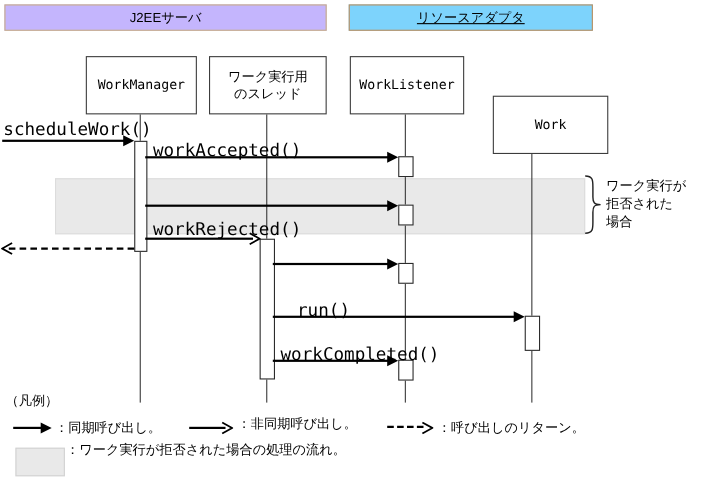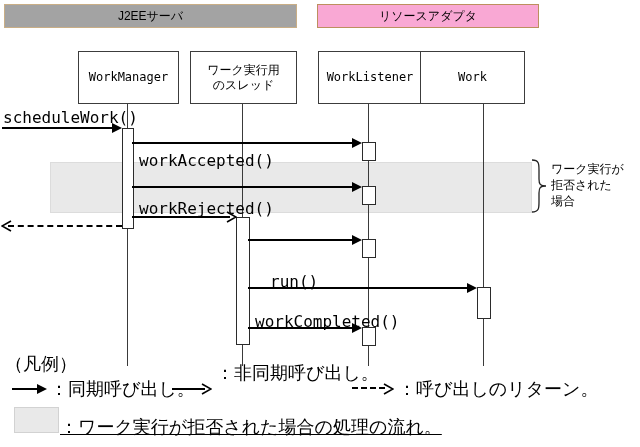--- a/index.html
+++ b/index.html
@@ -16,57 +16,57 @@
   .band{position:absolute;left:50px;top:162px;width:480px;height:49px;border:1px solid #dcdcdc;z-index:1;}
   .act{position:absolute;background:#fff;border:1.2px solid #2b2b2b;z-index:3;}
   .shaft{position:absolute;height:2px;background:#000;z-index:4;}
   .shaft-dashed{position:absolute;height:0;border-top:2px dashed #000;z-index:4;}
   .head-right{position:absolute;width:0;height:0;border-left:10px solid #000;
               border-top:5px solid transparent;border-bottom:5px solid transparent;z-index:4;}
   .openhead{position:absolute;z-index:4;}
   .msg-label{position:absolute;font-size:16px;line-height:13px;z-index:5;
              font-family:"DejaVu Sans Mono","Liberation Mono",monospace;}
   .note-text{position:absolute;font-size:12px;line-height:16px;white-space:pre-line;z-index:5;}
-  .legend-text{position:absolute;font-size:18px;line-height:14px;z-index:5;}
+  .legend-text{position:absolute;font-size:12px;line-height:14px;z-index:5;}
   .swatch{position:absolute;left:14px;top:407px;width:43px;height:24px;border:1px solid #d2d2d2;z-index:1;}
 </style>
 </head>
 <body>
 
 <div class="canvas">
 
-  <div class="group-header" style="left: 4px; width: 291px; background: #a3a3a3; border-color: rgb(201, 174, 134);">J2EEサーバ</div>
-  <div class="group-header" style="left: 317px; width: 220px; background: #f9a8d4; border-color: rgb(189, 143, 94);">リソースアダプタ</div>
+  <div class="group-header" style="left: 4px; width: 291px; background: #c4b5fd; border-color: rgb(201, 174, 134);">J2EEサーバ</div>
+  <div class="group-header" style="left: 317px; width: 220px; background: #7dd3fc; border-color: rgb(189, 143, 94); text-decoration: underline;">リソースアダプタ</div>
 
   <div class="lifeline" style="left:127px;"></div>
   <div class="lifeline" style="left:242px;"></div>
   <div class="lifeline" style="left:368px;"></div>
   <div class="lifeline" style="left:483px;"></div>
 
   <div class="band" style="z-index: 1; background: rgb(233, 233, 233);"></div>
 
   <div class="pbox mono" style="left:78px;width:99px;">WorkManager</div>
   <div class="pbox mono" style="left:318px;width:102px;">WorkListener</div>
   <div class="pbox" style="left:190px;width:105px;">ワーク実行用
 のスレッド</div>
-  <div class="pbox mono" style="left:420px;width:103px;">Work</div>
+  <div class="pbox mono" style="left:448px;width:103px;margin-top:36px;">Work</div>
 
   <div class="act" style="left:122px;top:128px;width:10px;height:99px;"></div>
   <div class="act" style="left:236px;top:217px;width:12px;height:126px;"></div>
   <div class="act" style="left:362px;top:142px;width:12px;height:17px;"></div>
   <div class="act" style="left:362px;top:186px;width:12px;height:17px;"></div>
   <div class="act" style="left:362px;top:239px;width:12px;height:17px;"></div>
   <div class="act" style="left:362px;top:327px;width:12px;height:17px;"></div>
   <div class="act" style="left:477px;top:287px;width:12px;height:30px;"></div>
 
   <div class="msg-label" style="left:3px;top:111px;">scheduleWork()</div>
   <div class="shaft" style="left:2px;top:127px;width:112px;"></div>
   <div class="head-right" style="left:112px;top:123px;"></div>
 
-  <div class="msg-label" style="left:139px;top:130px;margin-top:24px;">workAccepted()</div>
+  <div class="msg-label" style="left:139px;top:130px;">workAccepted()</div>
   <div class="shaft" style="left:132px;top:142px;width:221px;"></div>
   <div class="head-right" style="left:352px;top:138px;"></div>
 
   <div class="msg-label" style="left:139px;top:174px;margin-top:28px;">workRejected()</div>
   <div class="shaft" style="left:132px;top:186px;width:221px;"></div>
   <div class="head-right" style="left:352px;top:182px;"></div>
 
   <div class="shaft" style="left:132px;top:216px;width:98px;"></div>
   <svg class="openhead" style="left:225px;top:211px;" width="12" height="12">
     <polyline points="2,1 11,6 2,11" fill="none" stroke="#000" stroke-width="1.6"></polyline>
@@ -98,24 +98,24 @@
   <div class="legend-text" style="left:5px;top:357px;">（凡例）</div>
 
   <div class="shaft" style="left:12px;top:388px;width:26px;"></div>
   <div class="head-right" style="left:37px;top:384px;"></div>
   <div class="legend-text" style="left:50px;top:382px;">：同期呼び出し。</div>
 
   <div class="shaft" style="left:172px;top:388px;width:33px;"></div>
   <svg class="openhead" style="left:200px;top:383px;" width="12" height="12">
     <polyline points="2,1 11,6 2,11" fill="none" stroke="#000" stroke-width="1.6"></polyline>
   </svg>
-  <div class="legend-text" style="left:216px;top:366px;">：非同期呼び出し。</div>
+  <div class="legend-text" style="left:216px;top:378px;">：非同期呼び出し。</div>
 
   <div class="shaft-dashed" style="left:352px;top:387px;width:33px;"></div>
   <svg class="openhead" style="left:382px;top:383px;" width="12" height="12">
     <polyline points="2,1 11,6 2,11" fill="none" stroke="#000" stroke-width="1.6"></polyline>
   </svg>
   <div class="legend-text" style="left:398px;top:382px;">：呼び出しのリターン。</div>
 
   <div class="swatch" style="background: rgb(233, 233, 233);"></div>
-  <div class="legend-text" style="left:60px;top:420px;text-decoration:underline;">：ワーク実行が拒否された場合の処理の流れ。</div>
+  <div class="legend-text" style="left:60px;top:402px;">：ワーク実行が拒否された場合の処理の流れ。</div>
 
 </div>
 
 </body></html>

